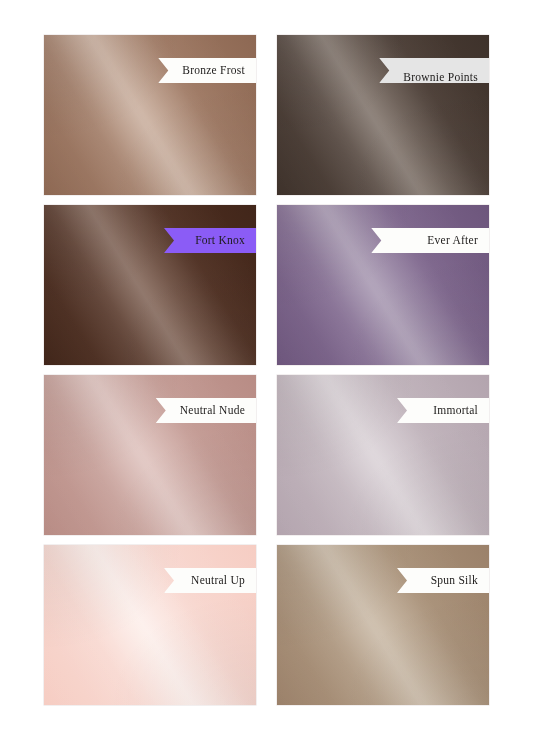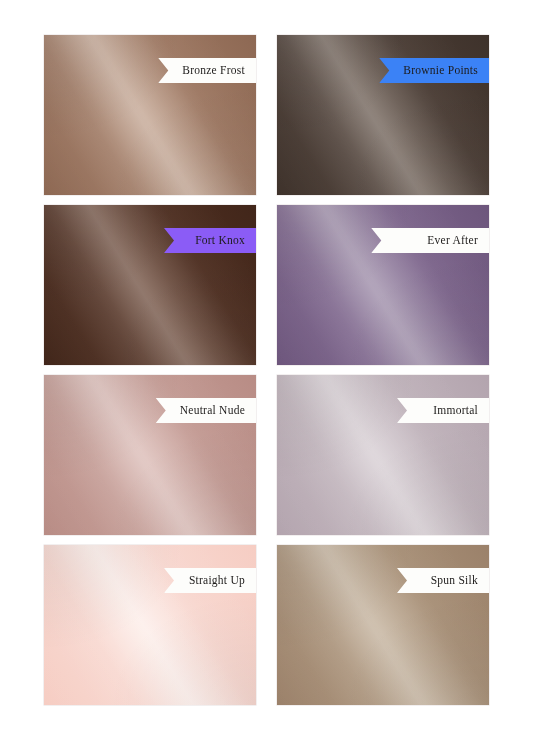--- a/index.html
+++ b/index.html
@@ -112,21 +112,21 @@
       <div class="swatch-vignette"></div>
       <div class="ribbon" style="background: rgb(253, 253, 251);">
         <span class="ribbon-label" style="color: rgb(29, 27, 26);">Bronze Frost</span>
       </div>
     </div>
 
     <div class="swatch">
       <div class="swatch-fill" style="background: linear-gradient(58deg, rgb(62, 50, 43) 0%, rgb(74, 60, 52) 30%, rgb(97, 81, 70) 48%, rgb(74, 60, 52) 66%, rgb(62, 50, 43) 100%);"></div>
       <div class="swatch-sheen"></div>
       <div class="swatch-vignette"></div>
-      <div class="ribbon" style="background: #3b82f6;">
+      <div class="ribbon" style="background: #e5e5e5; align-items: flex-end;">
         <span class="ribbon-label" style="color: rgb(29, 27, 26);">Brownie Points</span>
       </div>
     </div>
 
     <div class="swatch">
       <div class="swatch-fill" style="background: linear-gradient(58deg, rgb(65, 38, 26) 0%, rgb(78, 46, 32) 30%, rgb(100, 64, 47) 48%, rgb(78, 46, 32) 66%, rgb(65, 38, 26) 100%);"></div>
       <div class="swatch-sheen"></div>
       <div class="swatch-vignette"></div>
       <div class="ribbon" style="background: #8b5cf6;">
         <span class="ribbon-label" style="color: rgb(29, 27, 26);">Fort Knox</span>
@@ -158,21 +158,21 @@
       <div class="ribbon" style="background: rgb(253, 253, 251);">
         <span class="ribbon-label" style="color: rgb(29, 27, 26);">Immortal</span>
       </div>
     </div>
 
     <div class="swatch">
       <div class="swatch-fill" style="background: linear-gradient(58deg, rgb(246, 205, 195) 0%, rgb(248, 215, 207) 30%, rgb(252, 235, 230) 48%, rgb(248, 215, 207) 66%, rgb(246, 205, 195) 100%);"></div>
       <div class="swatch-sheen"></div>
       <div class="swatch-vignette"></div>
       <div class="ribbon" style="background: rgb(253, 253, 251);">
-        <span class="ribbon-label" style="color: rgb(29, 27, 26);">Straight Up</span>
+        <span class="ribbon-label" style="color: rgb(29, 27, 26);">Neutral Up</span>
       </div>
     </div>
 
     <div class="swatch">
       <div class="swatch-fill" style="background: linear-gradient(58deg, rgb(155, 129, 106) 0%, rgb(168, 144, 119) 30%, rgb(188, 168, 144) 48%, rgb(168, 144, 119) 66%, rgb(155, 129, 106) 100%);"></div>
       <div class="swatch-sheen"></div>
       <div class="swatch-vignette"></div>
       <div class="ribbon" style="background: rgb(253, 253, 251);">
         <span class="ribbon-label" style="color: rgb(29, 27, 26);">Spun Silk</span>
       </div>

